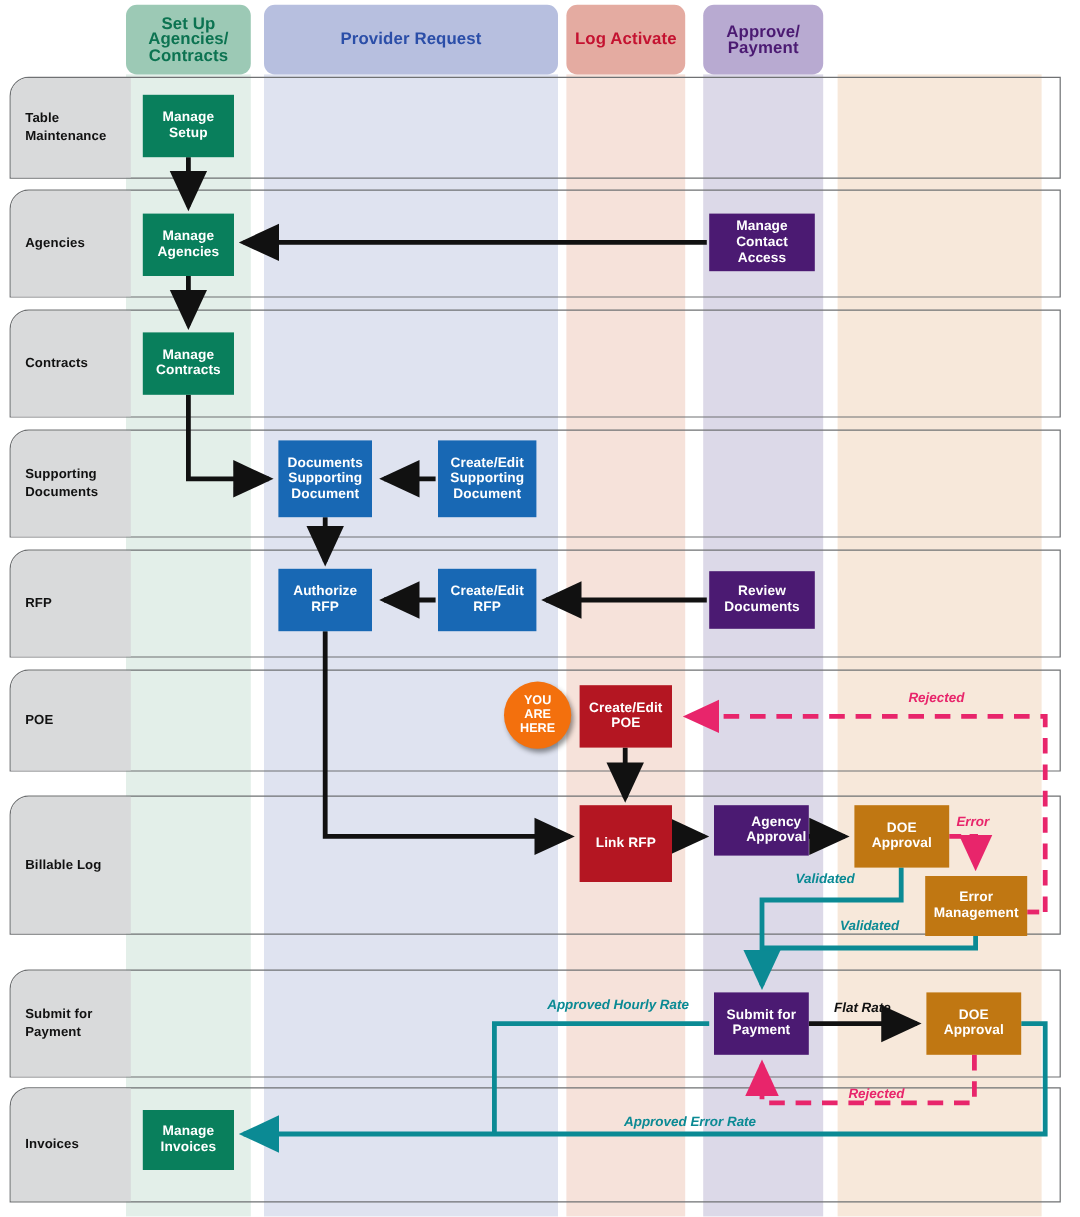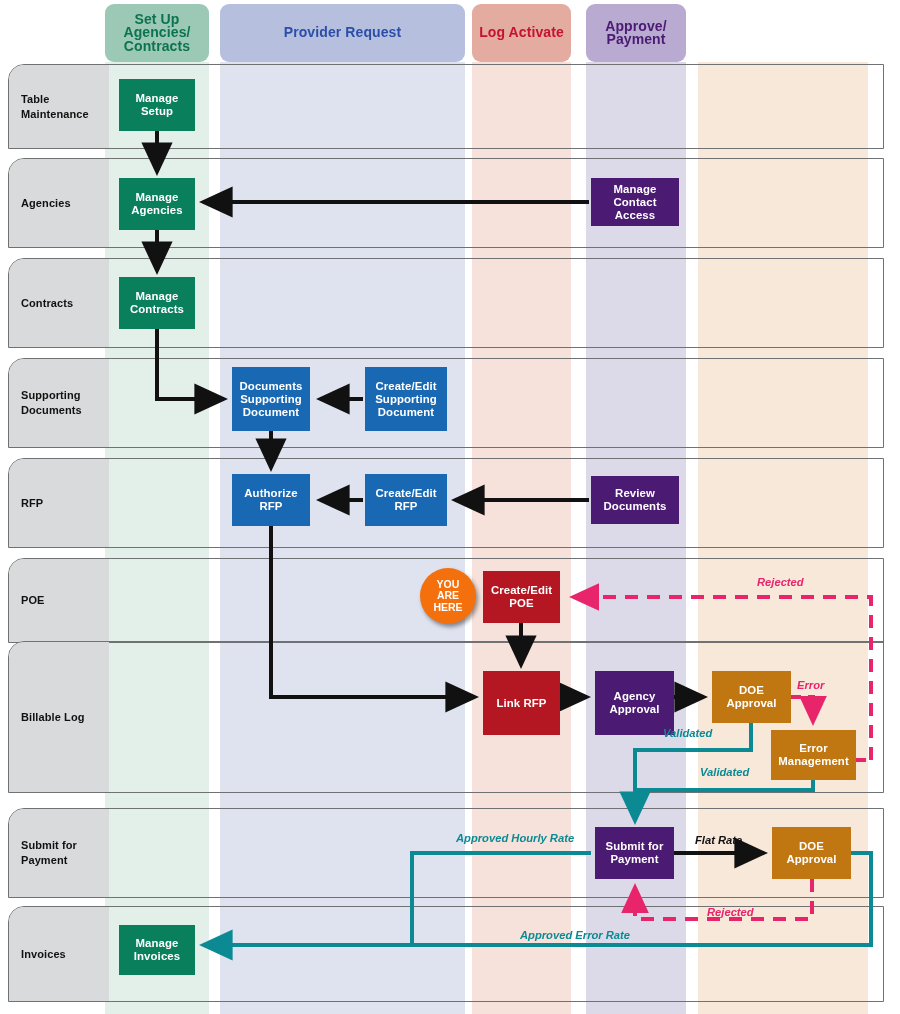--- a/index.html
+++ b/index.html
@@ -108,21 +108,21 @@
       <div class="rowband" style="top: 458px; height: 90px;">
         <div class="rowlabel">
           <span>RFP</span>
         </div>
       </div>
       <div class="rowband" style="top: 558px; height: 85px;">
         <div class="rowlabel">
           <span>POE</span>
         </div>
       </div>
-      <div class="rowband" style="top: 641px; height: 152px;">
+      <div class="rowband" style="top: 663px; height: 116px;">
         <div class="rowlabel">
           <span>Billable Log</span>
         </div>
       </div>
       <div class="rowband" style="top: 808px; height: 90px;">
         <div class="rowlabel">
           <span>Submit for Payment</span>
         </div>
       </div>
       <div class="rowband" style="top: 906px; height: 96px;">
@@ -236,21 +236,21 @@
         <span style="white-space: pre-line;">Review
 Documents</span>
       </div>
       <div class="box red" style="left: 483px; top: 571px; width: 77px; height: 52px;">
         <span style="white-space: pre-line;">Create/Edit
 POE</span>
       </div>
       <div class="box red" style="left: 483px; top: 671px; width: 77px; height: 64px;">
         <span style="white-space: pre-line;">Link RFP</span>
       </div>
-      <div class="box purple" style="left: 595px; top: 671px; width: 79px; height: 64px;">
+      <div class="box purple" style="left: 595px; top: 671px; width: 79px; height: 42px; justify-content: flex-end;">
         <span style="white-space: pre-line;">Agency
 Approval</span>
       </div>
       <div class="box orange" style="left: 712px; top: 671px; width: 79px; height: 52px;">
         <span style="white-space: pre-line;">DOE
 Approval</span>
       </div>
       <div class="box orange" style="left: 771px; top: 730px; width: 85px; height: 50px;">
         <span style="white-space: pre-line;">Error
 Management</span>

